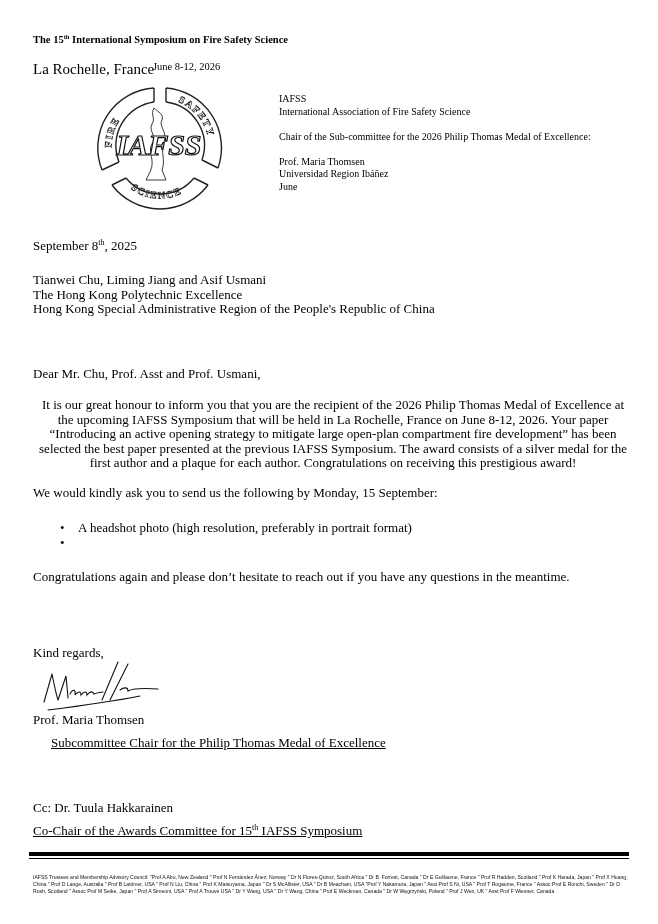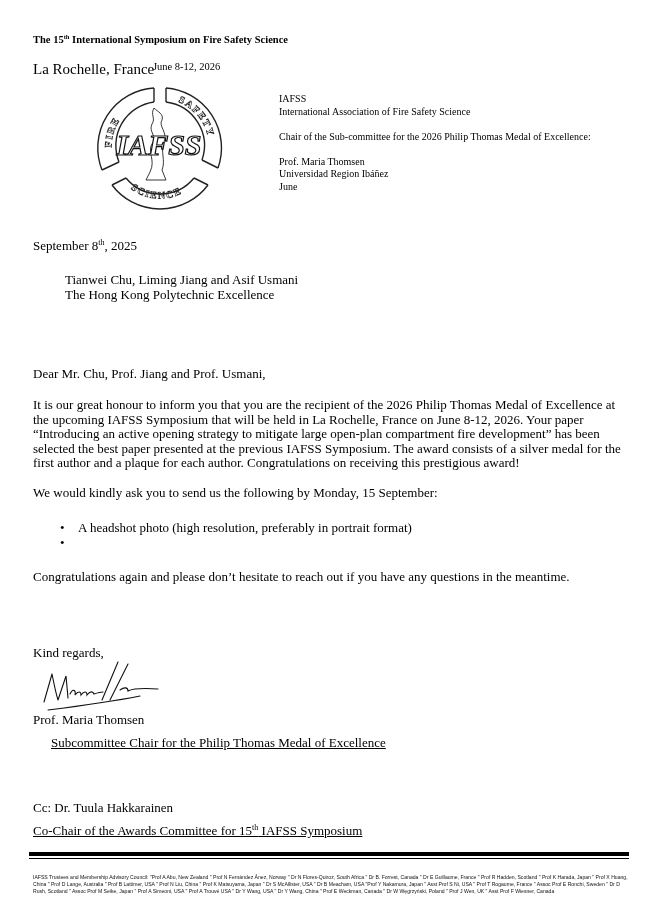--- a/index.html
+++ b/index.html
@@ -8,23 +8,23 @@
   .abs { position:absolute; white-space:nowrap; }
   .hdr-title { left:33px; top:34px; font-size:10.5px; font-weight:bold; }
   .hdr-loc { left:33px; top:61px; font-size:15px; }
   .hdr-date { left:153px; top:61px; font-size:10.5px; }
   sup { font-size:0.62em; line-height:0; vertical-align:super; }
   .logo { left:92px; top:80px; width:135px; height:135px; }
   .org { left:279px; top:93px; font-size:10px; line-height:12.5px; }
   .org div { height:12.5px; }
   .body-text { font-size:13px; line-height:14.6px; }
   .date { left:33px; top:239px; }
-  .addr { left:33px; top:273px;margin-left:32px; }
+  .addr { left:33px; top:273px; }
   .salut { left:33px; top:367px; }
-  .para { left:33px; top:398px; width:600px; white-space:normal; text-align:left; }
+  .para { left:33px; top:398px; width:600px; white-space:normal; text-align:center; }
   .para p { margin:0; }
   .req { left:33px; top:486px; }
   .bullets { left:60px; top:521px; }
   .bullets .bi { position:relative; padding-left:18px; }
   .bullets .dot { position:absolute; left:0; top:0; }
   .closing { left:33px; top:570px; }
   .regards { left:33px; top:646px; }
   .sig { left:40px; top:660px; width:130px; height:55px; }
   .signer { left:33px; top:713px; }
   .signer-title { left:51px; top:736px;text-decoration:underline; }
@@ -88,23 +88,24 @@
   <div>Prof. Maria Thomsen</div>
   <div>Universidad Region Ibáñez</div>
   <div>June</div>
 </div>
 
 <div class="abs body-text date"><span>September 8</span><sup>th</sup><span>, 2025</span></div>
 
 <div class="abs body-text addr">
   <div>Tianwei Chu, Liming Jiang and Asif Usmani</div>
   <div>The Hong Kong Polytechnic Excellence</div>
+  <div>Hong Kong Special Administrative Region of the People's Republic of China</div>
 </div>
 
-<div class="abs body-text salut">Dear Mr. Chu, Prof. Jiang and Prof. Usmani,</div>
+<div class="abs body-text salut">Dear Mr. Chu, Prof. Asst and Prof. Usmani,</div>
 
 <div class="abs body-text para">
   <p>It is our great honour to inform you that you are the recipient of the 2026 Philip Thomas Medal of Excellence at the upcoming IAFSS Symposium that will be held in La Rochelle, France on June 8-12, 2026. Your paper “Introducing an active opening strategy to mitigate large open-plan compartment fire development” has been selected the best paper presented at the previous IAFSS Symposium. The award consists of a silver medal for the first author and a plaque for each author. Congratulations on receiving this prestigious award!</p>
 </div>
 
 <div class="abs body-text req">We would kindly ask you to send us the following by Monday, 15 September:</div>
 
 <div class="abs body-text bullets">
   <div class="bi"><span class="dot">•</span><span>A headshot photo (high resolution, preferably in portrait format)</span></div>
   <div class="bi"><span class="dot">•</span></div>

